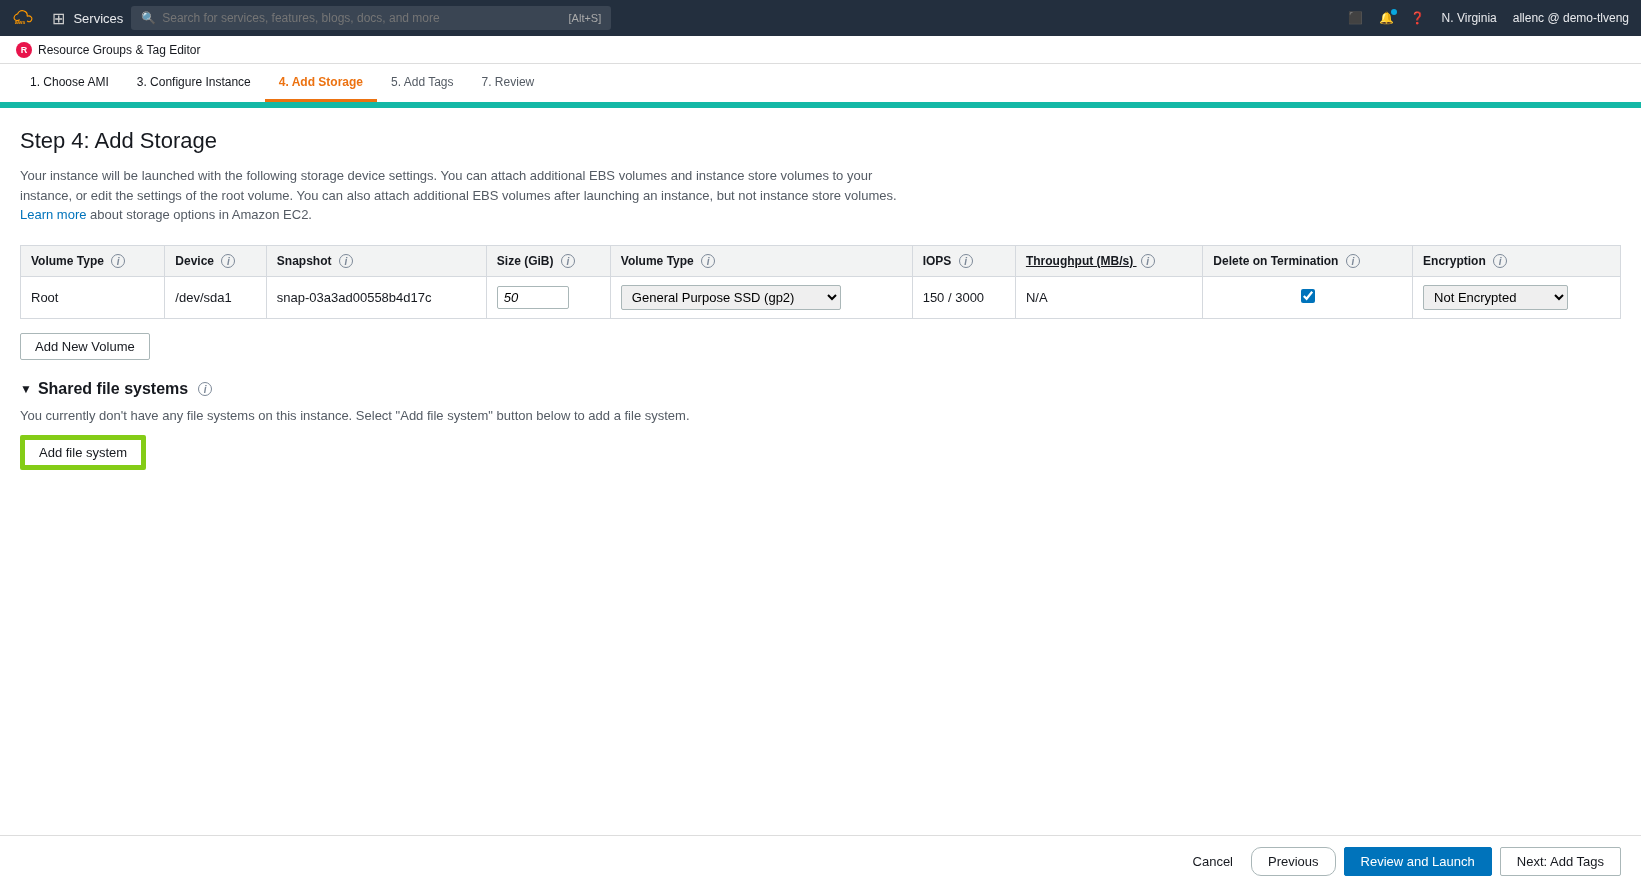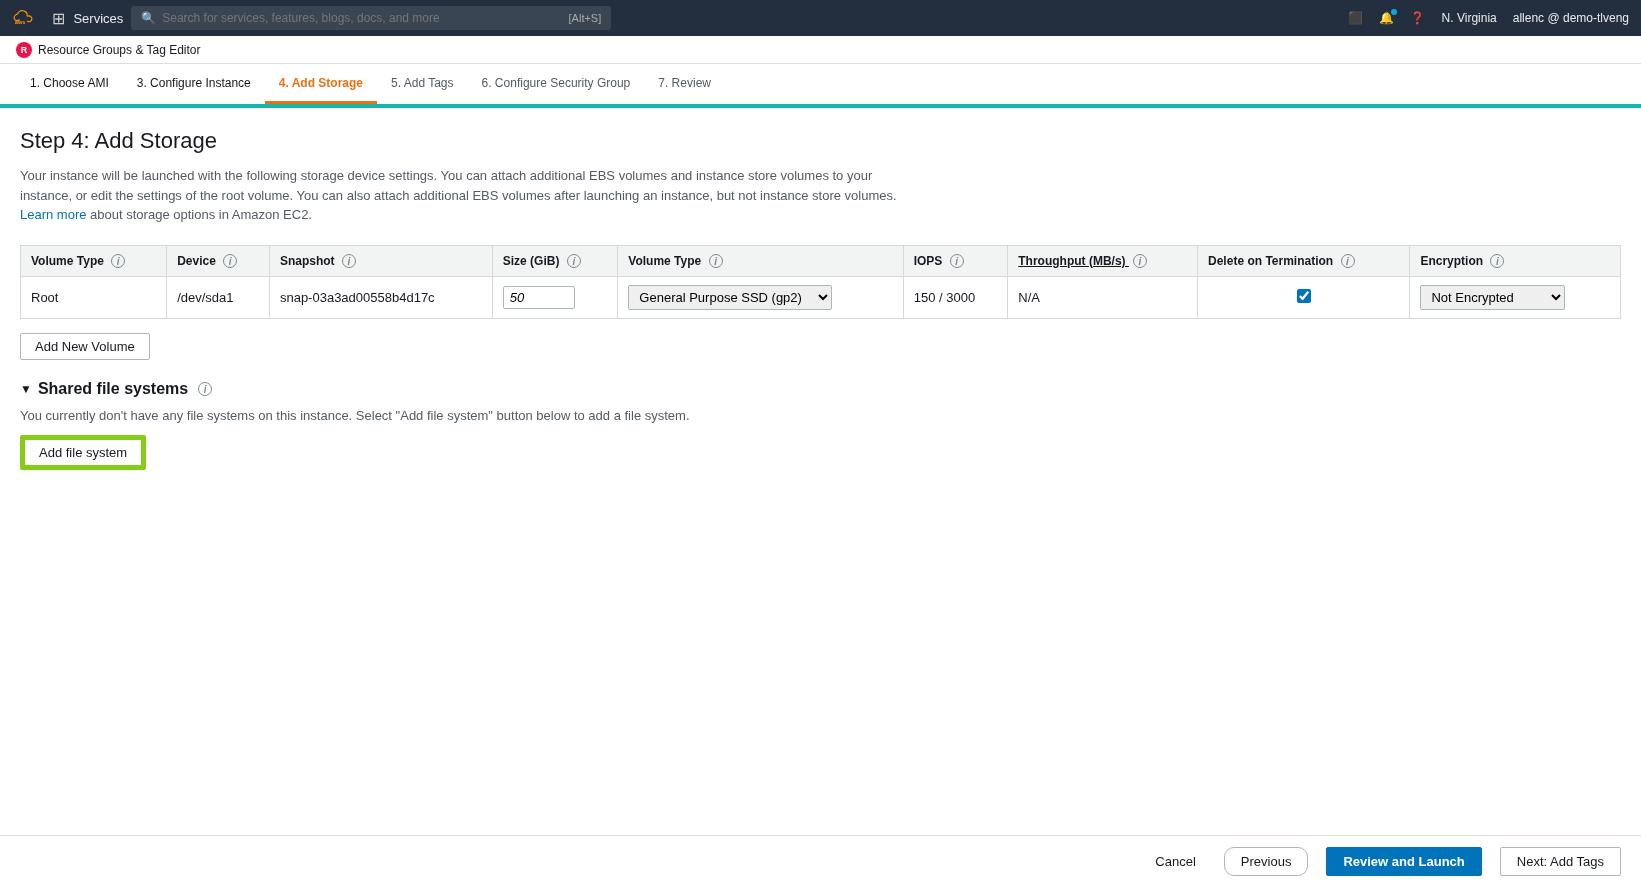--- a/index.html
+++ b/index.html
@@ -33,21 +33,21 @@
 
     
     .resource-bar {
       background: #fff; border-bottom: 1px solid #ddd; padding: 4px 16px; font-size: 12px; color: #16191f;
       display: flex; align-items: center; gap: 6px; height: 28px;
     }
     .resource-bar .resource-icon { width: 16px; height: 16px; background: #e8144b; border-radius: 50%; display: inline-flex; align-items: center; justify-content: center; color: white; font-size: 9px; font-weight: bold; }
 
     
     .wizard-steps {
-      background: #fff; border-bottom: 4px solid #14b8a6; padding: 0 16px;
+      background: #fff; border-bottom: 6px solid #14b8a6; padding: 0 16px;
       display: flex; align-items: stretch; gap: 0; height: 44px;
     }
     .step {
       display: flex; align-items: center; padding: 0 14px; font-size: 12px; color: #545b64; cursor: pointer; border-bottom: 3px solid transparent; white-space: nowrap;
     }
     .step.active { color: #ec7211; border-bottom-color: #ec7211; font-weight: 600; }
     .step.completed { color: #16191f; }
 
     
     .page-content { background: #fff; padding: 20px 20px 20px 20px; min-height: 760px; }
@@ -64,21 +64,21 @@
     }
     .storage-table td {
       border: 1px solid #d5d9de; padding: 8px 10px; font-size: 13px; background: #fff; vertical-align: middle;
     }
     .info-icon {
       display: inline-flex; align-items: center; justify-content: center;
       width: 14px; height: 14px; border-radius: 50%; border: 1px solid #7d8998; color: #7d8998; font-size: 10px; cursor: pointer; margin-left: 4px; font-style: italic; font-weight: bold; vertical-align: middle;
     }
 
     .size-input { width: 72px; border: 1px solid #aab7b8; border-radius: 2px; padding: 3px 6px; font-size: 13px; font-style: italic; }
-    .volume-type-select { width: 204px; border: 1px solid #aab7b8; border-radius: 2px; padding: 3px 6px; font-size: 13px; }
+    .volume-type-select { width: 220px; border: 1px solid #aab7b8; border-radius: 2px; padding: 3px 6px; font-size: 13px; }
     .encryption-select { width: 145px; border: 1px solid #aab7b8; border-radius: 2px; padding: 3px 6px; font-size: 13px; }
 
     .checkbox-cell { text-align: center; }
     .checkbox-cell input[type=checkbox] { width: 14px; height: 14px; accent-color: #0073bb; }
 
     
     .add-volume-btn {
       background: #fff; border: 1px solid #aab7b8; border-radius: 2px; padding: 5px 14px; font-size: 13px; color: #16191f; cursor: pointer; margin-bottom: 20px;
     }
 
@@ -95,25 +95,25 @@
     .chevron { font-size: 12px; }
     .section-desc { font-size: 13px; color: #545b64; margin-bottom: 12px; }
 
     .add-filesystem-btn {
       background: #fff; border: 5px solid #84cc16; border-radius: 2px; padding: 5px 14px; font-size: 13px; color: #16191f; cursor: pointer;
     }
 
     
     .bottom-bar {
       position: fixed; bottom: 0; left: 0; right: 0; background: #fff; border-top: 1px solid #ddd;
-      display: flex; align-items: center; justify-content: flex-end; padding: 10px 20px; gap: 18px; height: 52px;
+      display: flex; align-items: center; justify-content: flex-end; padding: 10px 20px; gap: 8px; height: 52px;
     }
     .btn-cancel { background: transparent; border: none; color: #16191f; font-size: 13px; cursor: pointer; padding: 6px 10px; }
     .btn-previous { background: #fff; border: 1px solid #aab7b8; border-radius: 10px; padding: 6px 16px; font-size: 13px; color: #16191f; cursor: pointer; }
-    .btn-review-launch { background: #0073bb; border: 1px solid #0073bb; border-radius: 2px; padding: 6px 16px; font-size: 13px; color: #fff; cursor: pointer; font-weight: 700; }
+    .btn-review-launch { background: #0073bb; border: 1px solid #0073bb; border-radius: 2px; padding: 6px 16px; font-size: 13px; color: #fff; cursor: pointer; font-weight: 400; }
     .btn-next { background: #fff; border: 1px solid #aab7b8; border-radius: 2px; padding: 6px 16px; font-size: 13px; color: #16191f; cursor: pointer; }
 
     .col-throughput { white-space: nowrap; text-decoration: underline; }
   </style>
 </head>
 <body>
 
 <div class="top-nav">
   <div class="aws-logo">
     <svg class="aws-logo-icon" viewBox="0 0 50 30" fill="none">
@@ -149,23 +149,20 @@
     <span>1. Choose AMI</span>
   </div>
   <div class="step completed">
     <span>3. Configure Instance</span>
   </div>
   <div class="step active">
     <span>4. Add Storage</span>
   </div>
   <div class="step">
     <span>5. Add Tags</span>
-  </div>
-  <div class="step">
-    <span>6. Configure Security Group</span>
   </div>
   <div class="step">
     <span>7. Review</span>
   </div>
 </div>
 
 <div class="page-content">
   <h1 class="page-title">Step 4: Add Storage</h1>
 
   <p class="page-description">

